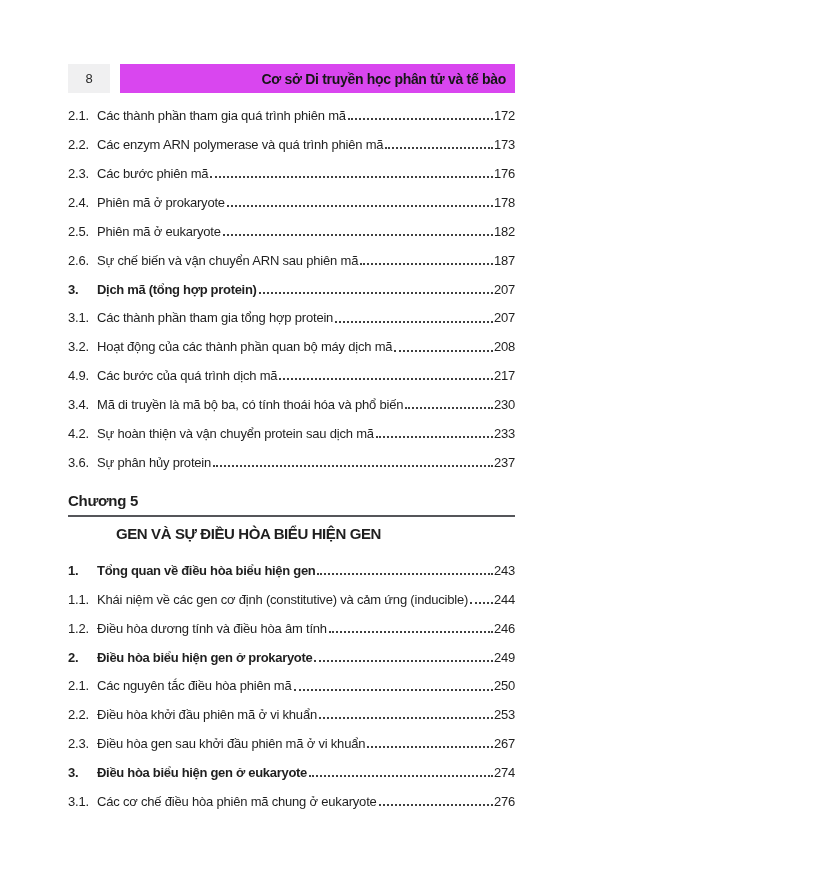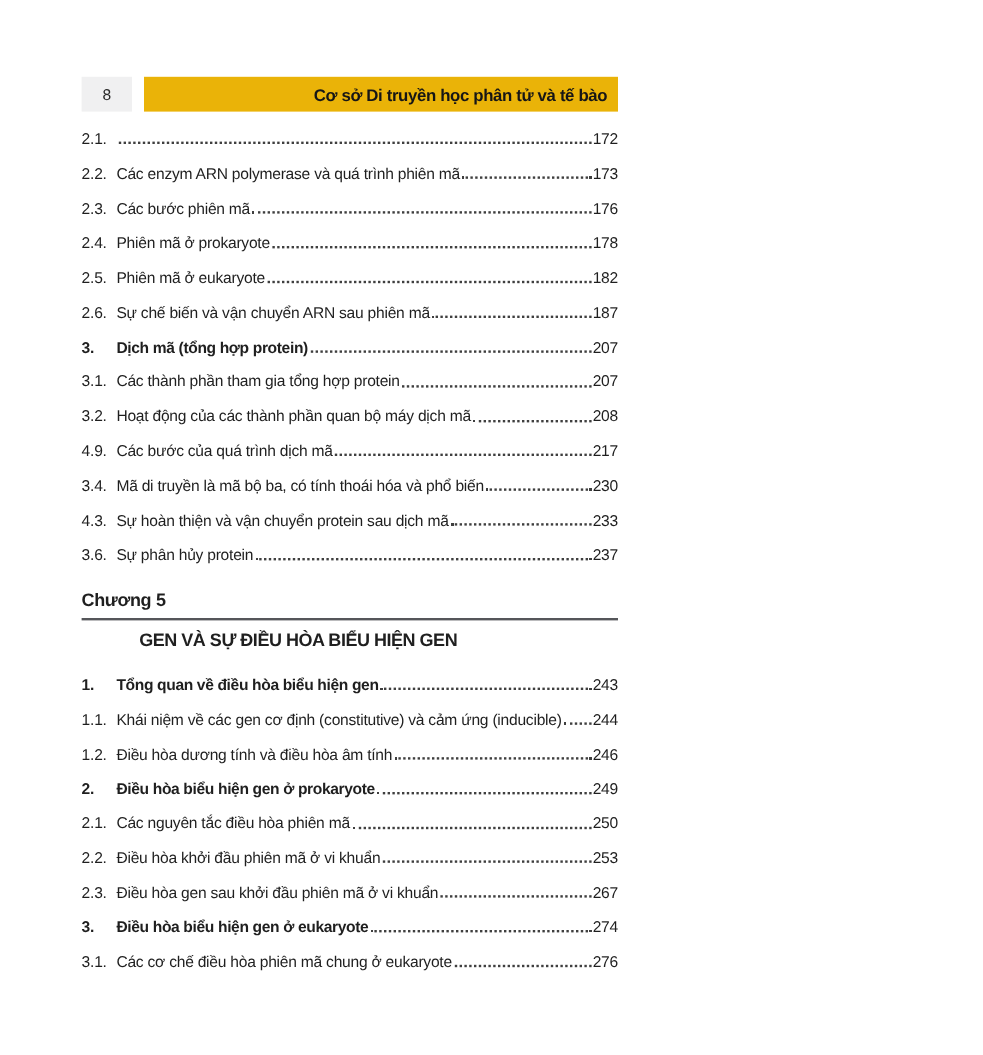--- a/index.html
+++ b/index.html
@@ -20,21 +20,21 @@
   .header { display: flex; height: 29px; }
   .page-num-box {
     width: 42px; flex: none;
     background: #f0f0f1;
     display: flex; align-items: center; justify-content: center;
     font-size: 13px; color: #2a2a2a;
   }
   .header-gap { width: 10px; flex: none; }
   .header-bar {
     flex: 1;
-    background: #eab308;
+    background: #d946ef;
     display: flex; align-items: center; justify-content: flex-end;
     padding-right: 9px;
     font-weight: bold; font-size: 14px; letter-spacing: -0.3px;
     color: #161616;
   }
   
   .toc { width: 100%; }
   .toc-top { margin-top: 1px; }
   .toc-row {
     display: flex; align-items: flex-end;
@@ -81,20 +81,21 @@
     <div class="header-gap"></div>
     <div class="header-bar">
       <span>Cơ sở Di truyền học phân tử và tế bào</span>
     </div>
   </div>
 
   <div class="toc toc-top">
 
       <div class="toc-row">
         <span class="toc-num">2.1.</span>
+        <span class="toc-title">Các thành phần tham gia quá trình phiên mã</span>
         <span class="toc-leader"></span>
         <span class="toc-page">172</span>
       </div>
 
       <div class="toc-row">
         <span class="toc-num">2.2.</span>
         <span class="toc-title">Các enzym ARN polymerase và quá trình phiên mã</span>
         <span class="toc-leader"></span>
         <span class="toc-page">173</span>
       </div>
@@ -156,21 +157,21 @@
       </div>
 
       <div class="toc-row">
         <span class="toc-num">3.4.</span>
         <span class="toc-title">Mã di truyền là mã bộ ba, có tính thoái hóa và phổ biến</span>
         <span class="toc-leader"></span>
         <span class="toc-page">230</span>
       </div>
 
       <div class="toc-row">
-        <span class="toc-num">4.3.</span>
+        <span class="toc-num">4.2.</span>
         <span class="toc-title">Sự hoàn thiện và vận chuyển protein sau dịch mã</span>
         <span class="toc-leader"></span>
         <span class="toc-page">233</span>
       </div>
 
       <div class="toc-row">
         <span class="toc-num">3.6.</span>
         <span class="toc-title">Sự phân hủy protein</span>
         <span class="toc-leader"></span>
         <span class="toc-page">237</span>

